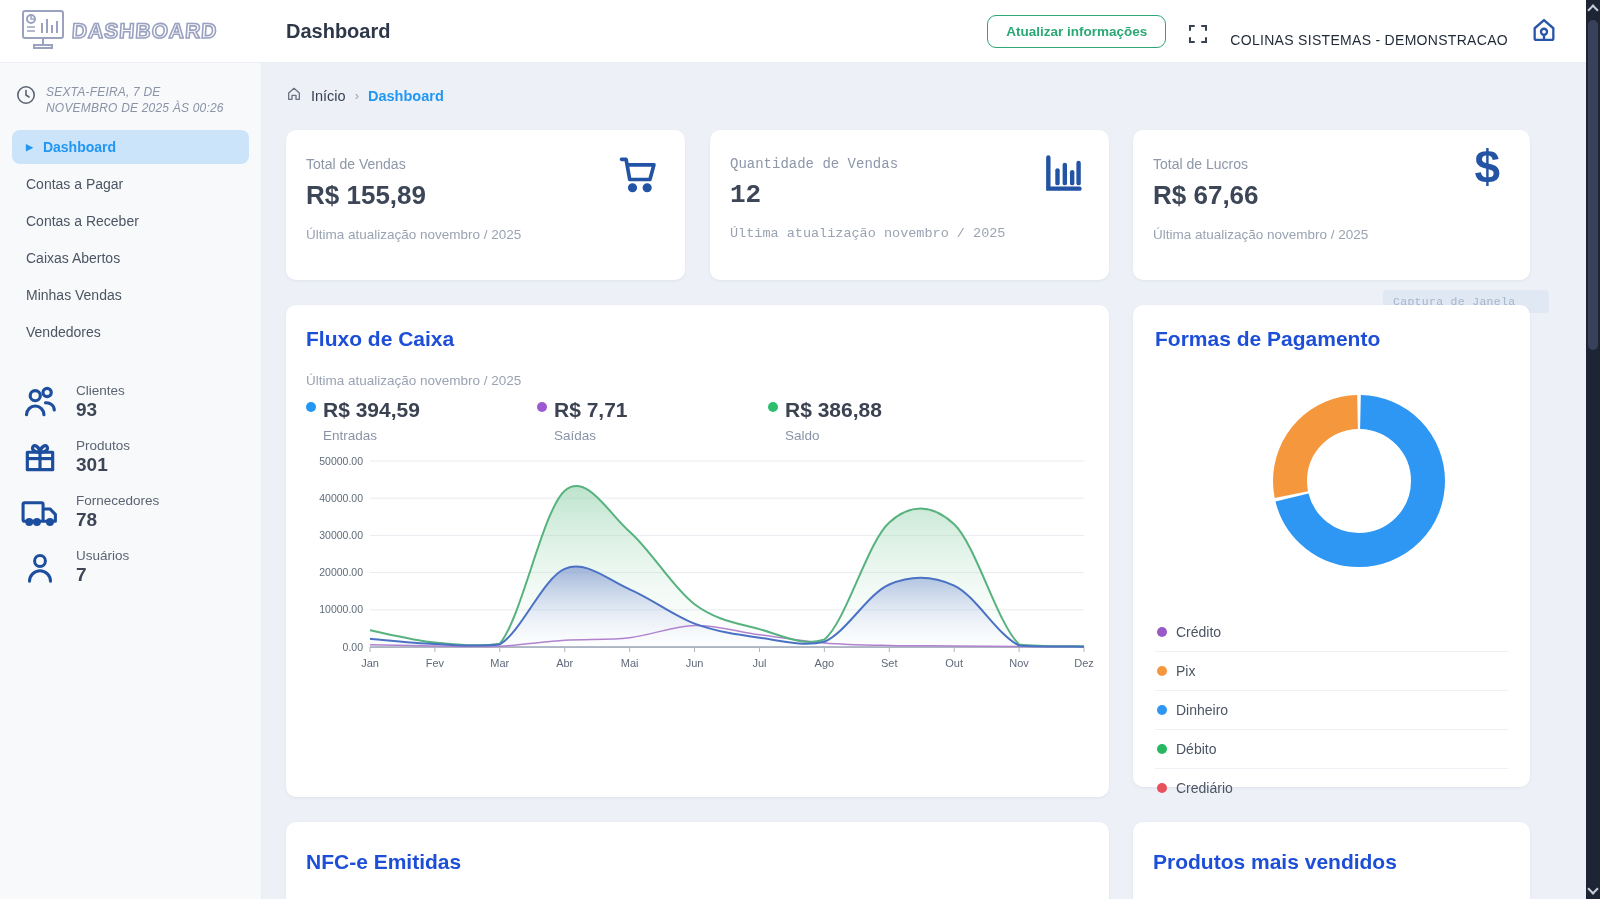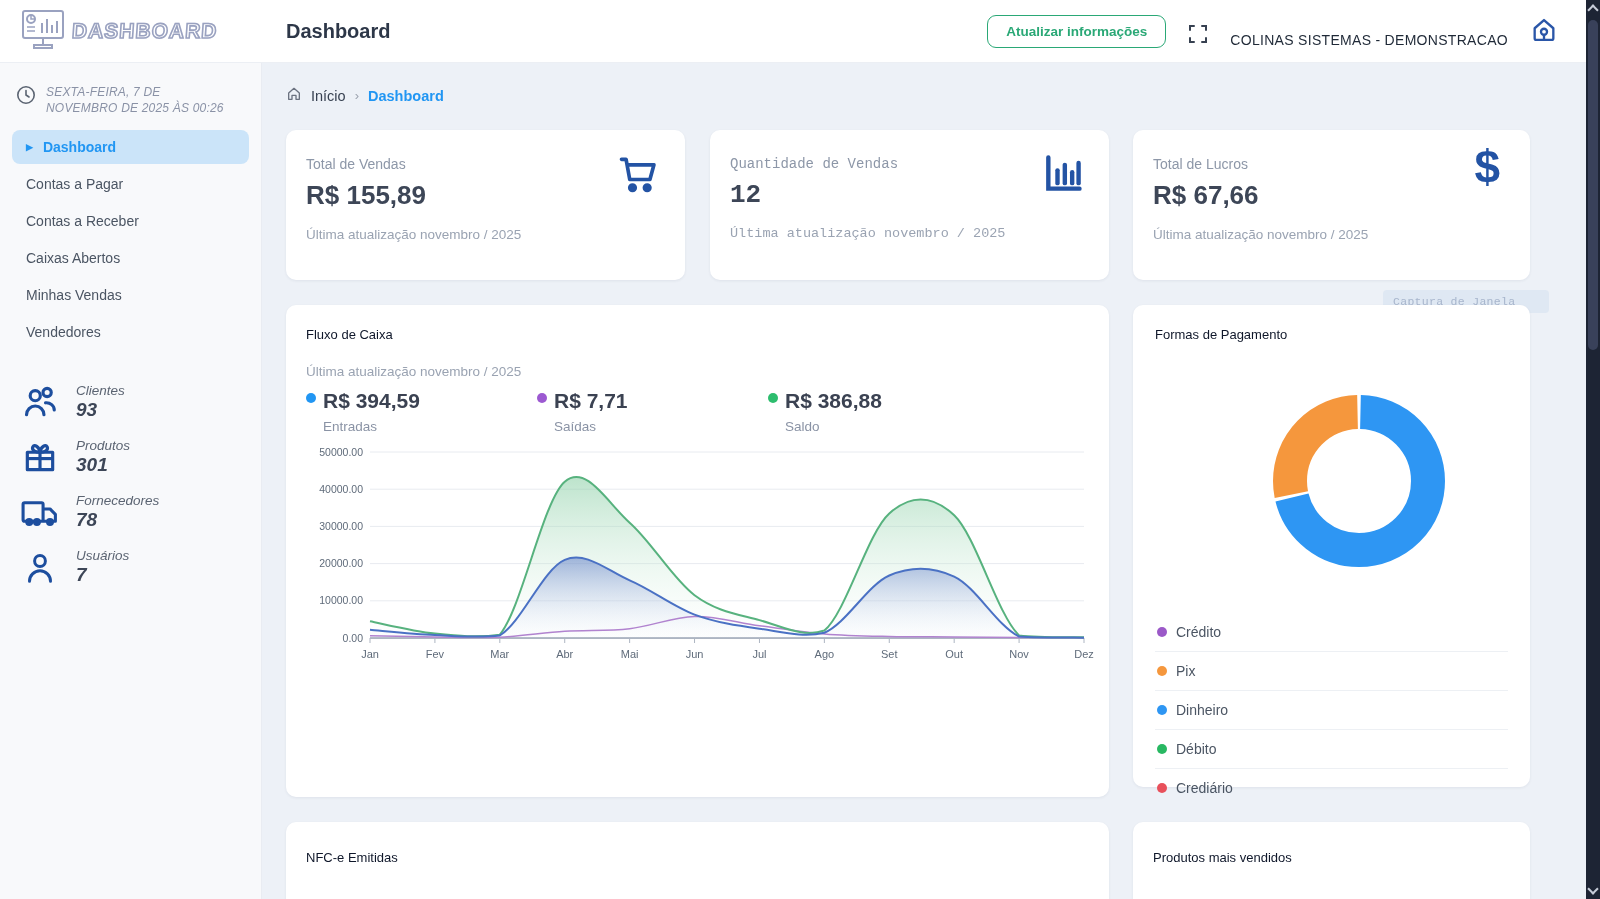--- a/index.html
+++ b/index.html
@@ -23,42 +23,42 @@
   .sidebar { position:absolute; left:0; top:62px; width:262px; height:837px; background:#f8f9fb;
              border-right:1px solid #e9ecf2; padding:18px 12px 0 12px; }
   .date-row { display:flex; gap:10px; color:#8a92a6; font-size:12px; font-style:italic;
               padding:4px 4px 14px 4px; align-items:flex-start; }
   .date-row svg { flex:0 0 auto; margin-top:1px; }
   .date-text { line-height:1.35; max-width:185px; letter-spacing:.2px; }
   .menu-item { display:flex; align-items:center; gap:10px; font-size:14px; color:#4b5563;
                padding:9px 14px; border-radius:8px; margin-bottom:3px; cursor:pointer; }
   .menu-item.active { background:#cbe4f9; color:#2196f3; font-weight:700; }
   .menu-item .tri { font-size:9px; color:#2196f3; }
-  .side-stats { margin-top:34px; display:flex; flex-direction:column; gap:17px; padding-left:8px;font-style:italic; }
+  .side-stats { margin-top:34px; display:flex; flex-direction:column; gap:17px; padding-left:8px; }
   .stat-row { display:flex; align-items:center; gap:16px; cursor:pointer; }
   .stat-ico { width:40px; display:flex; justify-content:center; }
   .stat-label { font-size:13.5px; color:#5b6472; }
   .stat-value { font-size:19px; font-weight:700; color:#3d4657; margin-top:1px; }
 
   
   .main { position:absolute; left:262px; top:62px; width:1324px; height:837px; background:#edf1f7; }
   .breadcrumb { display:flex; align-items:center; gap:9px; padding:24px 0 0 24px; font-size:14.5px; }
   .breadcrumb .sep { color:#9ca3af; font-size:13px; }
   .bc-home { color:#374151; cursor:pointer; }
   .bc-current { color:#2196f3; font-weight:600; cursor:pointer; }
 
   .card { background:#ffffff; border-radius:10px; box-shadow:0 1px 3px rgba(25,39,70,.07); position:absolute; }
   .kpi-card { width:399px; height:150px; top:68px; padding:26px 28px 0 20px; }
   .kpi-title { font-size:14px; color:#8d97a8; }
   .kpi-value { font-size:26px; font-weight:700; color:#3d4657; margin-top:8px; }
   .kpi-updated { font-size:13.5px; color:#9aa3b2; margin-top:16px; }
   .kpi-icon { position:absolute; right:24px; top:22px; }
 
   .flux-card { left:24px; top:243px; width:823px; height:492px; padding:22px 18px 0 20px; }
-  .card-title { font-size:13px; font-weight:400; color:#0f172a; }
+  .card-title { font-size:21px; font-weight:700; color:#1d4ed8; }
   .flux-updated { font-size:13.5px; color:#9aa3b2; margin-top:22px; }
   .flux-kpis { display:flex; margin-top:10px;gap:31px; }
   .flux-kpi { width:200px; }
   .flux-kpi-val { font-size:21px; font-weight:700; color:#3b4252; display:flex; align-items:flex-start; gap:7px; }
   .dot { width:10px; height:10px; border-radius:50%; display:inline-block; margin-top:4px; }
   .flux-kpi-label { font-size:13.5px; color:#8a93a5; margin-top:6px; margin-left:17px; }
 
   .pay-card { left:871px; top:243px; width:397px; height:482px; padding:22px 22px 0 22px; }
   .donut-wrap { position:absolute; left:120px; top:70px; width:212px; height:212px; }
   .legend { position:absolute; left:22px; top:308px; width:353px; }

